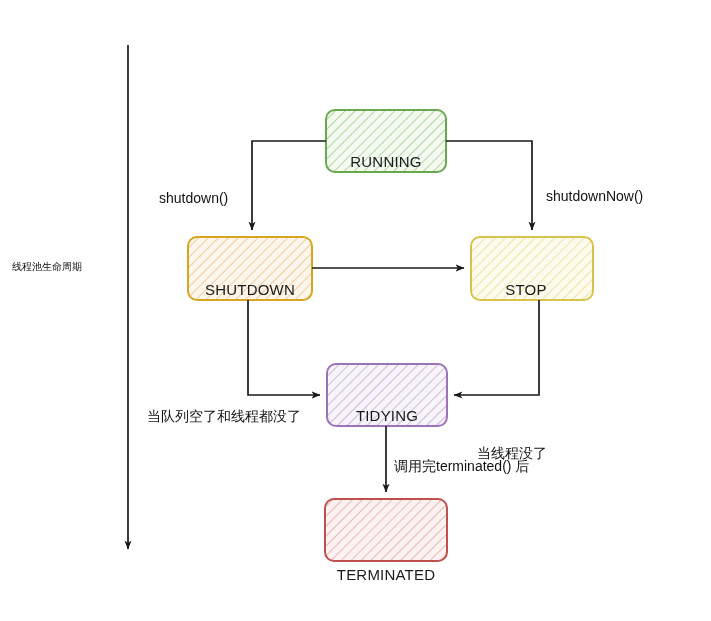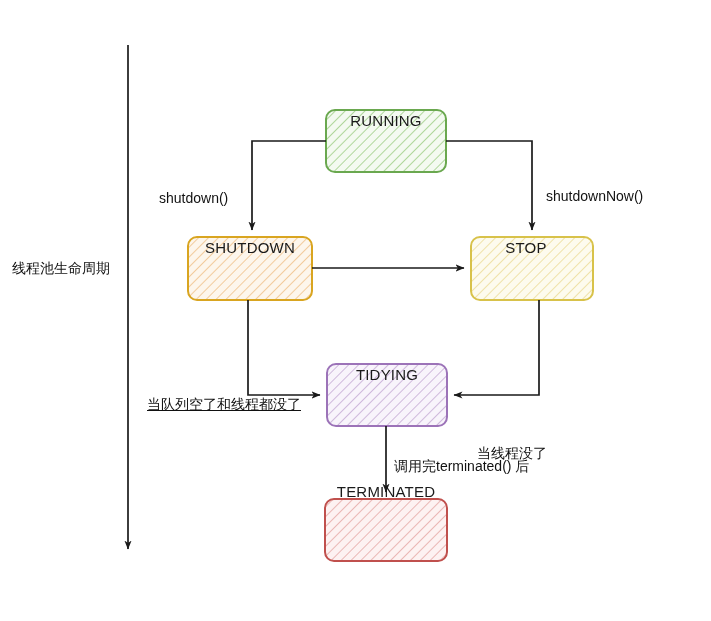--- a/index.html
+++ b/index.html
@@ -25,36 +25,36 @@
     height: 621px;
     pointer-events: none;
   }
   .node {
     position: absolute;
     box-sizing: border-box;
     border-width: 2px;
     border-style: solid;
     border-radius: 9px;
     display: flex;
-    align-items: flex-start;
+    align-items: flex-end;
     justify-content: center;
     font-size: 15px;
     color: #1a1a1a;
     letter-spacing: 0.2px;
     white-space: nowrap;
   }
   .edge-label {
     position: absolute;
     font-size: 14px;
     color: #111111;
     white-space: nowrap;
   }
   .axis-label {
     position: absolute;
-    font-size: 14px;
+    font-size: 10px;
     color: #111111;
     white-space: nowrap;
   }
 </style>
 </head>
 <body>
 
 <div id="canvas">
 
   <svg class="edges" viewBox="0 0 711 621">
@@ -139,29 +139,29 @@
   </div>
 
   <div class="node" style="left:471px; top:237px; width:110px; height:63px; border-color:transparent; background:transparent;">
     <span>STOP</span>
   </div>
 
   <div class="node" style="left:327px; top:364px; width:120px; height:62px; border-color:transparent; background:transparent;">
     <span>TIDYING</span>
   </div>
 
-  <div class="node" style="left:325px; top:481px; width:122px; height:62px; border-color:transparent; background:transparent;">
+  <div class="node" style="left:325px; top:523px; width:122px; height:62px; border-color:transparent; background:transparent;">
     <span>TERMINATED</span>
   </div>
 
   <div class="edge-label" style="left:159px; top:190px;text-align:center;">shutdown()</div>
 
   <div class="edge-label" style="left:546px; top:188px;">shutdownNow()</div>
 
-  <div class="edge-label" style="left:147px; top:396px;text-decoration:underline;">当队列空了和线程都没了</div>
+  <div class="edge-label" style="left:147px; top:408px;">当队列空了和线程都没了</div>
 
   <div class="edge-label" style="left:477px; top:400px;margin-top:45px;">当线程没了</div>
 
   <div class="edge-label" style="left:394px; top:458px;">调用完terminated() 后</div>
 
   <div class="axis-label" style="left:12px; top:260px;">线程池生命周期</div>
 
 </div>
 
 </body></html>

